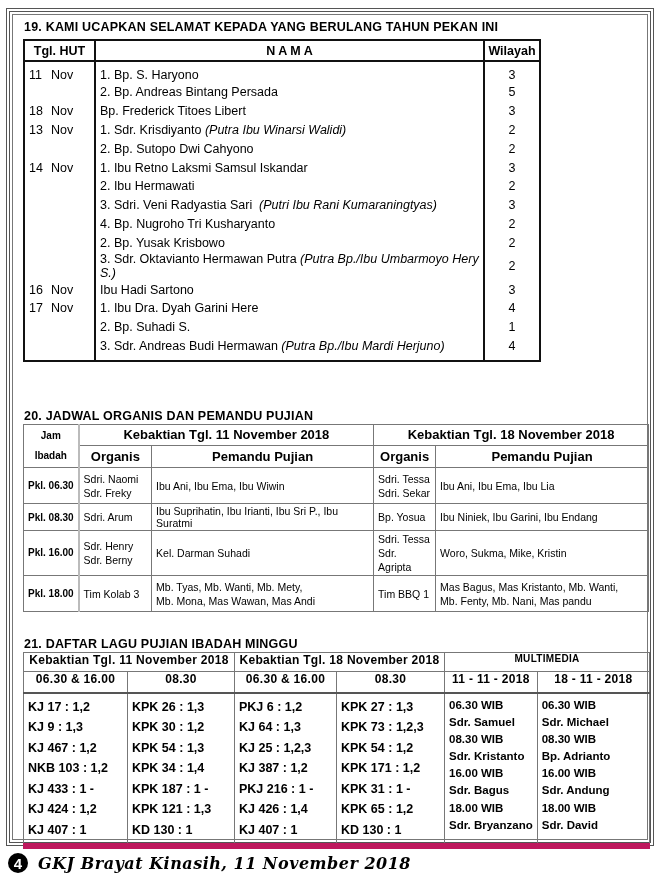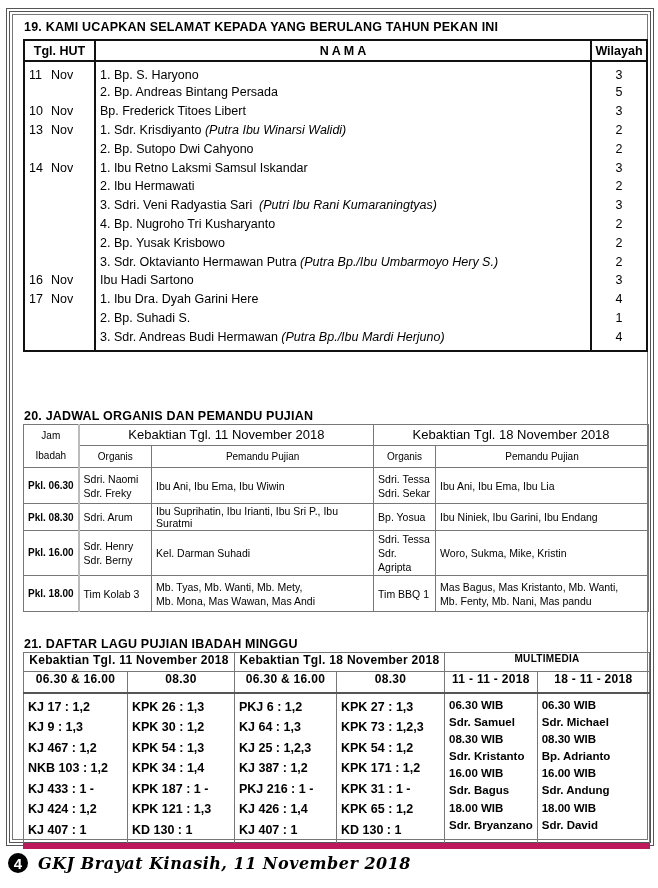--- a/index.html
+++ b/index.html
@@ -16,21 +16,21 @@
     padding-left: 17px;
   }
 
   .sec-title {
     position: absolute; font-weight: bold; font-size: 12.5px; letter-spacing: 0.2px;
   }
 
   
   #s19-title { left: 11px; top: 5px; }
   .t19 {
-    position: absolute; left: 10px; top: 24px; width: 625px;
+    position: absolute; left: 10px; top: 24px; width: 518px;
     border-collapse: collapse; font-size: 12.5px;
   }
   .t19 th {
     border: 2px solid #111; font-weight: bold; height: 21px; text-align: center;
     font-size: 12.5px;
   }
   .t19 td { height: 18.8px; padding: 0 4px; vertical-align: middle; }
   .t19 td.c-date { width: 71px; border-left: 2px solid #111; border-right: 2px solid #111; white-space: nowrap; }
   .t19 td.c-wil { width: 56px; text-align: center; border-left: 2px solid #111; border-right: 2px solid #111; }
   .t19 td.c-name { }
@@ -39,24 +39,24 @@
   .t19 .note { font-style: italic; }
   .d-num { display: inline-block; width: 22px; }
 
   
   #s20-title { left: 11px; top: 394px; }
   .t20 {
     position: absolute; left: 10px; top: 409px; width: 626px;
     border-collapse: collapse; font-size: 10.5px;
   }
   .t20 td, .t20 th { border: 1px solid #777; padding: 1px 4px; vertical-align: middle; }
-  .t20 th { font-weight: normal; text-align: center; }
+  .t20 th { font-weight: bold; text-align: center; }
   .t20 .h-jam { font-size: 10px; width: 54px; line-height: 20px; border-right: 2px solid #bbb; }
   .t20 .h-keb { font-size: 13px; height: 20px; }
-  .t20 .h-sub { font-size: 10px; height: 21px; }
+  .t20 .h-sub { font-size: 13px; height: 21px; }
   .t20 .c-pkl { font-weight: bold; font-size: 10px; text-align: center; white-space: nowrap; border-right: 2px solid #bbb; }
   .t20 .c-org { width: 73px; }
   .t20 .c-pem1 { width: 222px; }
   .t20 .c-org2 { width: 62px; }
   .t20 tr.r2 td { height: 36px; line-height: 14px; }
   .t20 tr.r1 td { height: 22px; }
 
   
   #s21-title { left: 11px; top: 622px; }
   .t21 {
@@ -106,21 +106,21 @@
             <td class="c-date"><span class="d-num">11</span><span>Nov</span></td>
             <td class="c-name"><span style="white-space:pre">1. Bp. S. Haryono</span><span class="note"></span></td>
             <td class="c-wil">3</td>
           </tr>
           <tr>
             <td class="c-date"><span class="d-num"></span><span></span></td>
             <td class="c-name"><span style="white-space:pre">2. Bp. Andreas Bintang Persada</span><span class="note"></span></td>
             <td class="c-wil">5</td>
           </tr>
           <tr>
-            <td class="c-date"><span class="d-num">10</span><span>Nov</span></td>
+            <td class="c-date"><span class="d-num">18</span><span>Nov</span></td>
             <td class="c-name"><span style="white-space:pre">Bp. Frederick Titoes Libert</span><span class="note"></span></td>
             <td class="c-wil">3</td>
           </tr>
           <tr>
             <td class="c-date"><span class="d-num">13</span><span>Nov</span></td>
             <td class="c-name"><span style="white-space:pre">1. Sdr. Krisdiyanto </span><span class="note">(Putra Ibu Winarsi Walidi)</span></td>
             <td class="c-wil">2</td>
           </tr>
           <tr>
             <td class="c-date"><span class="d-num"></span><span></span></td>

